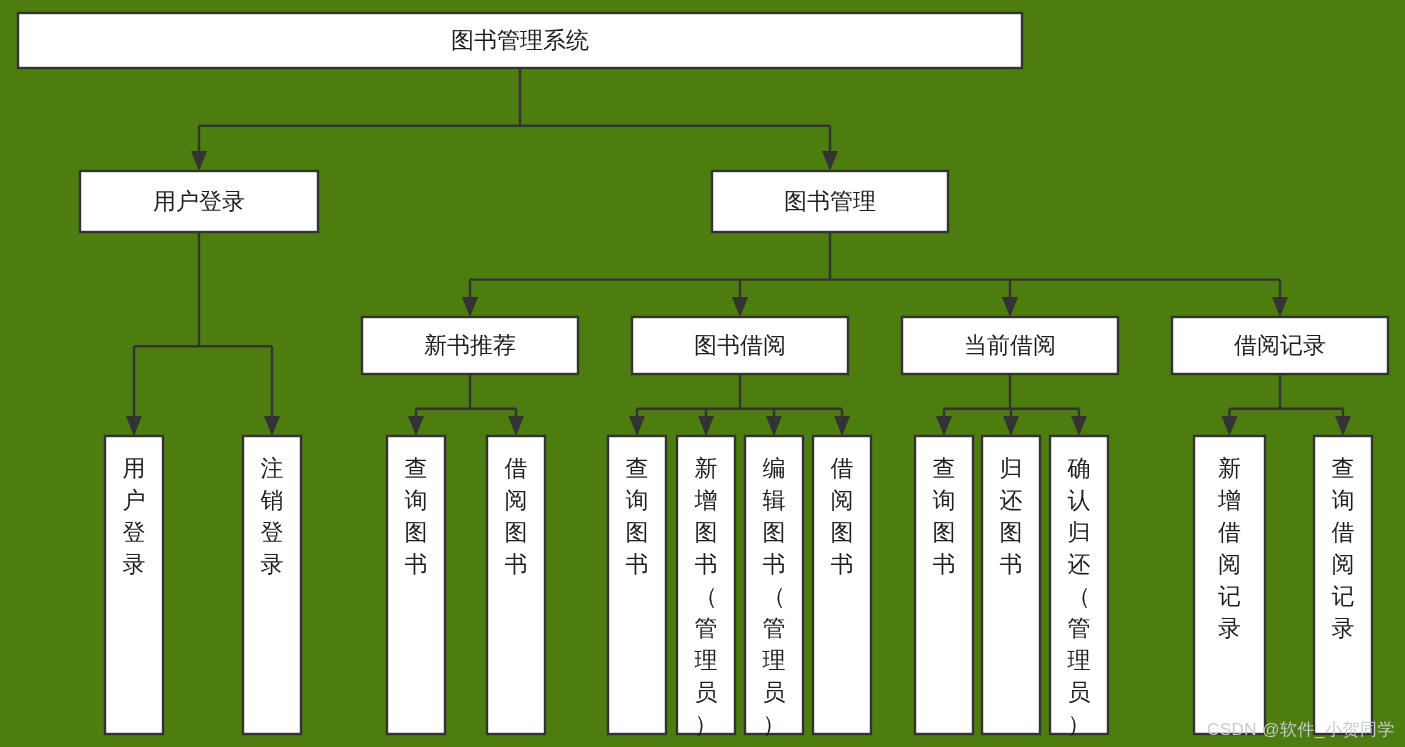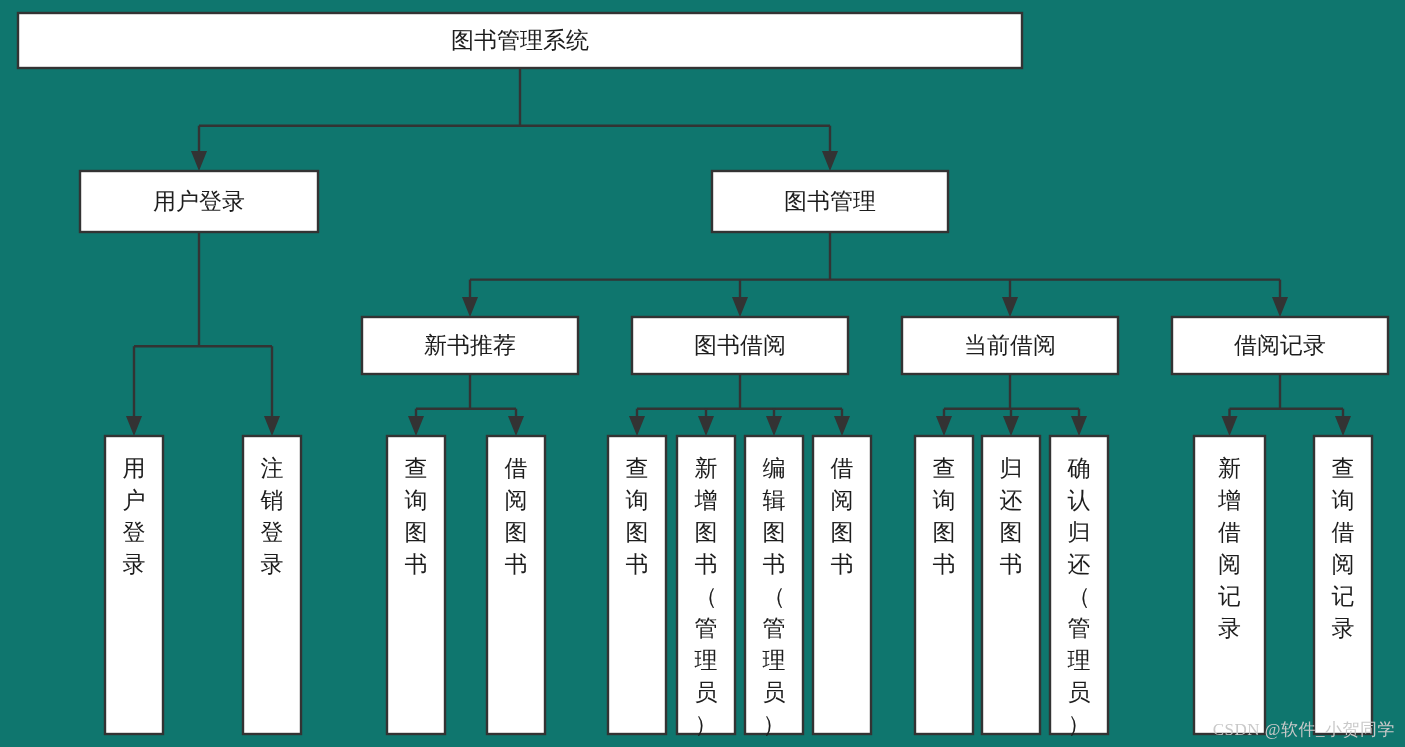--- a/index.html
+++ b/index.html
@@ -8,21 +8,21 @@
     padding: 0;
     background: #ffffff;
   }
   body {
     font-family: "Liberation Sans", "DejaVu Sans", sans-serif;
   }
   #diagram-root {
     position: relative;
     width: 1405px;
     height: 747px;
-    background: #0f766e;
+    background: #4d7c0f;
     overflow: hidden;
   }
   svg#tree-svg {
     position: absolute;
     top: 0;
     left: 0;
     width: 1405px;
     height: 747px;
     display: block;
   }
@@ -48,21 +48,21 @@
   .arrow-head {
     fill: #333333;
     stroke: none;
   }
   .watermark {
     position: absolute;
     right: 10px;
     bottom: 6px;
     font-size: 17px;
     color: #c9c9c9;
-    font-family: Liberation Serif, serif;
+    font-family: Liberation Sans, sans-serif;
     white-space: nowrap;
     pointer-events: none;
     letter-spacing: 0.5px;
   }
 </style>
 </head>
 <body>
 
 <div id="diagram-root">
 

